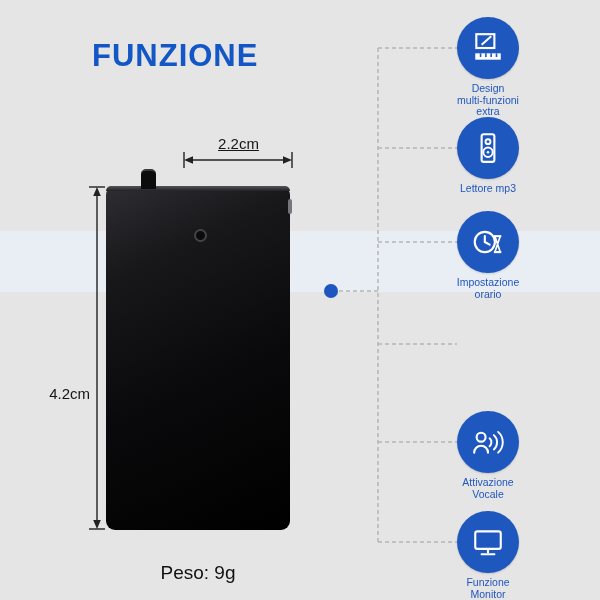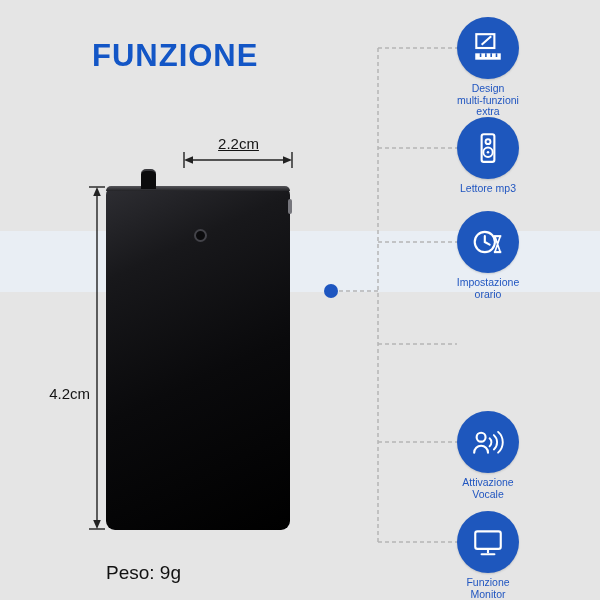--- a/index.html
+++ b/index.html
@@ -11,21 +11,21 @@
           background:linear-gradient(155deg,#2e2e33 0%,#18181b 22%,#0a0a0c 55%,#000 100%);}
   .device::before{content:"";position:absolute;left:0;top:0;right:0;height:5px;border-radius:9px 9px 0 0;
           background:linear-gradient(#55555a,#222225);}
   .knob{position:absolute;left:35px;top:-17px;width:15px;height:18px;background:#0c0c0d;
           border-radius:5px 5px 0 0;border-top:2px solid #3a3a3e;}
   .side-button{position:absolute;right:-2px;top:13px;width:4px;height:15px;background:#76767c;border-radius:2px;}
   .mic-hole{position:absolute;left:88px;top:43px;width:9px;height:9px;border:2px solid #434349;border-radius:50%;background:#0b0b0d;}
   .dim-label{position:absolute;color:#151515;font-size:15px;}
   .width-label{left:185px;top:135px;width:107px;text-align:center;text-decoration:underline;}
   .height-label{left:26px;top:341px;width:64px;text-align:right;margin-top:44px;}
-  .weight-label{position:absolute;left:106px;top:562px;width:184px;text-align:left;font-size:19px;color:#111;}
+  .weight-label{position:absolute;left:106px;top:562px;width:184px;text-align:center;font-size:19px;color:#111;}
   svg.overlay{position:absolute;left:0;top:0;width:600px;height:600px;pointer-events:none;}
   .feature{position:absolute;left:431px;width:114px;display:flex;flex-direction:column;align-items:center;}
   .feature .circle{width:62px;height:62px;border-radius:50%;background:#1e57bd;display:flex;align-items:center;justify-content:center;
           box-shadow:0 1px 2px rgba(0,0,0,0.15);}
   .feature .label{margin-top:4px;font-size:10.5px;line-height:11.5px;color:#2156c0;text-align:center;white-space:pre-line;}
 </style>
 </head>
 <body>
 
 <div class="canvas">

